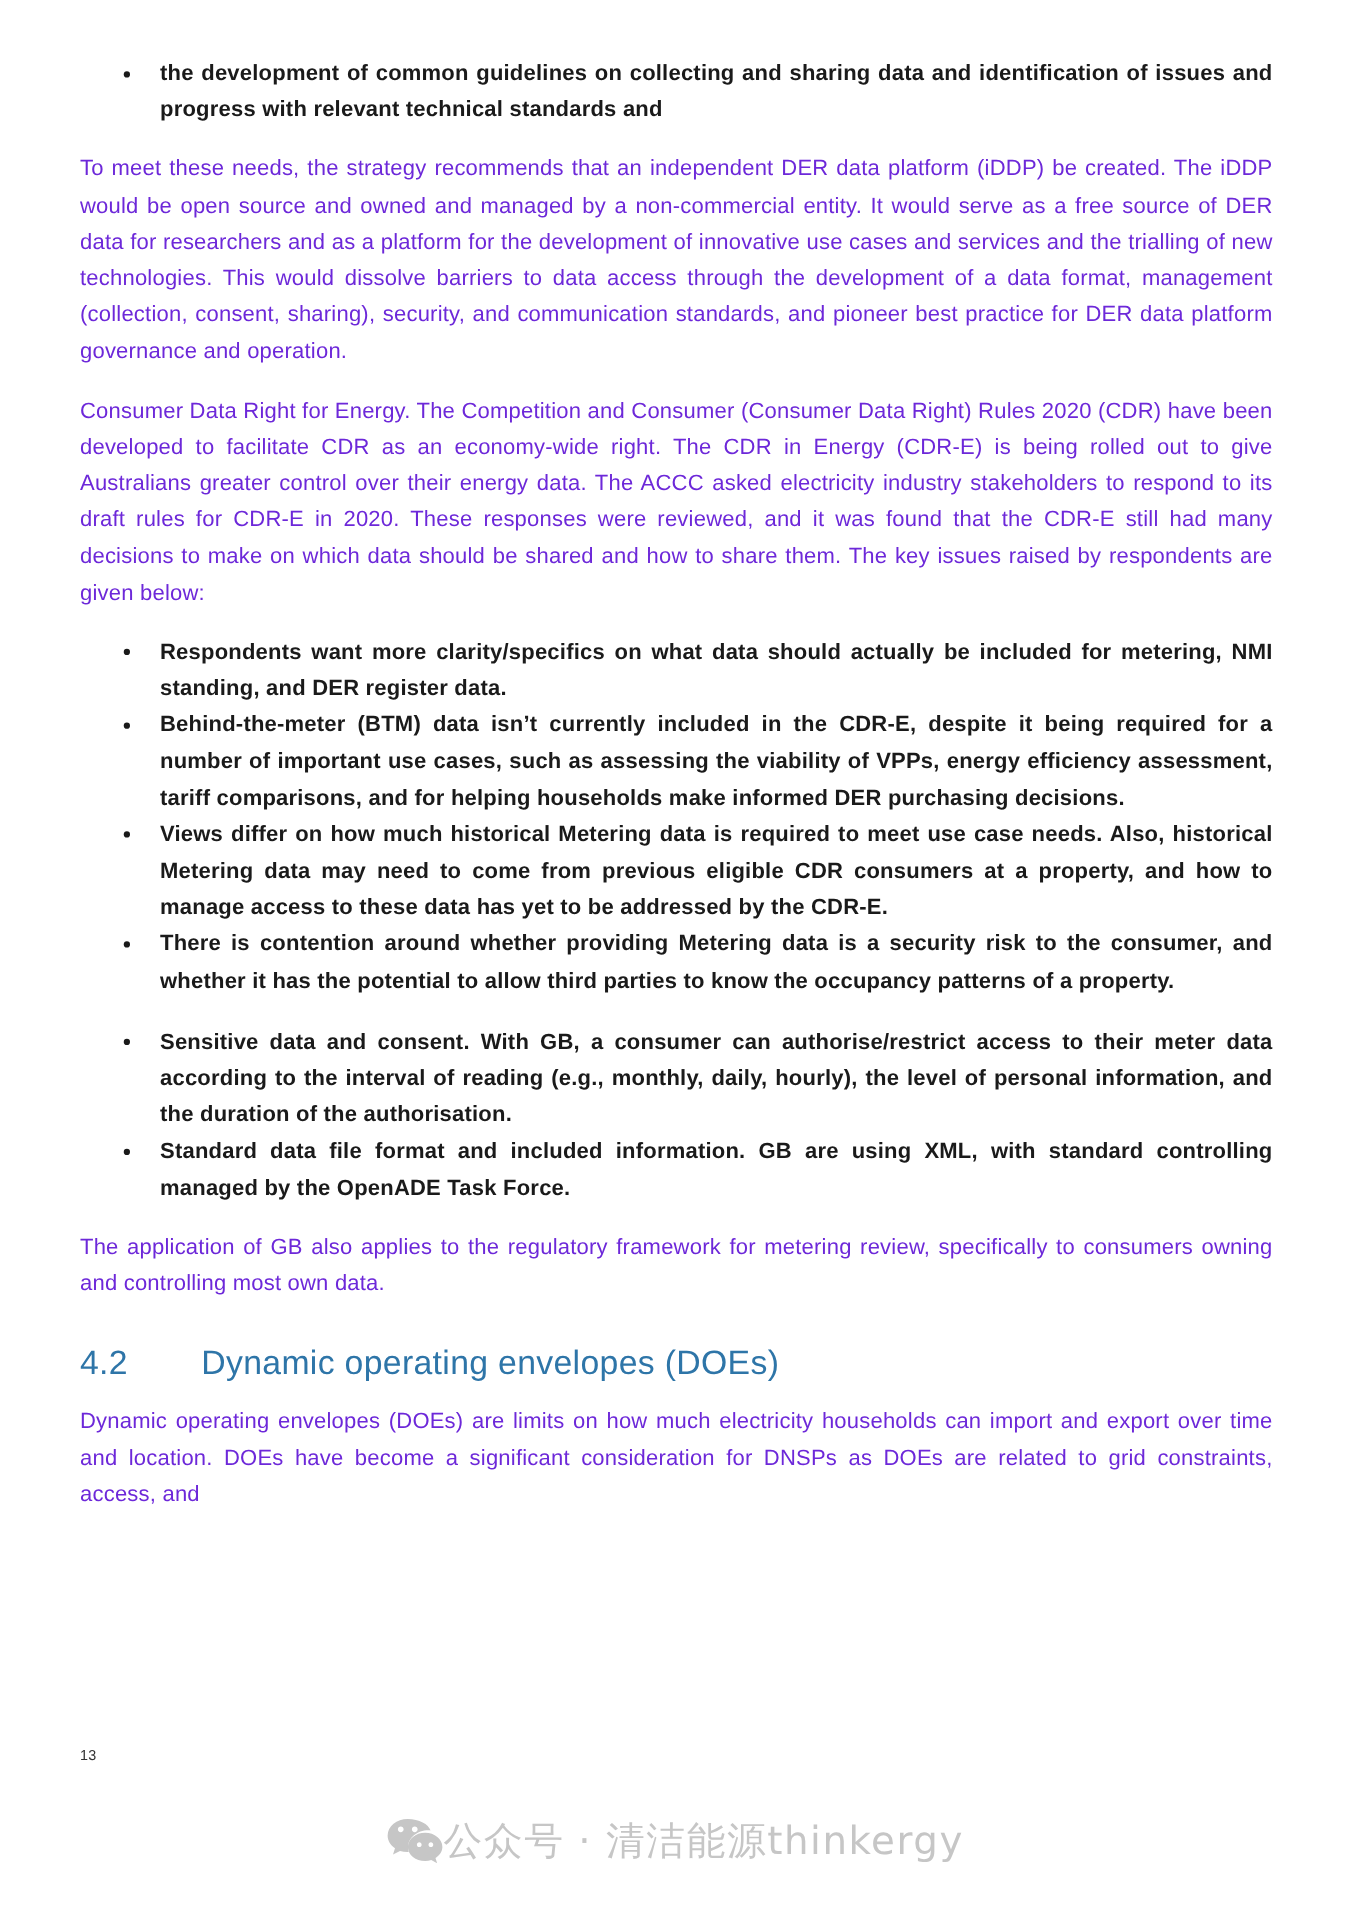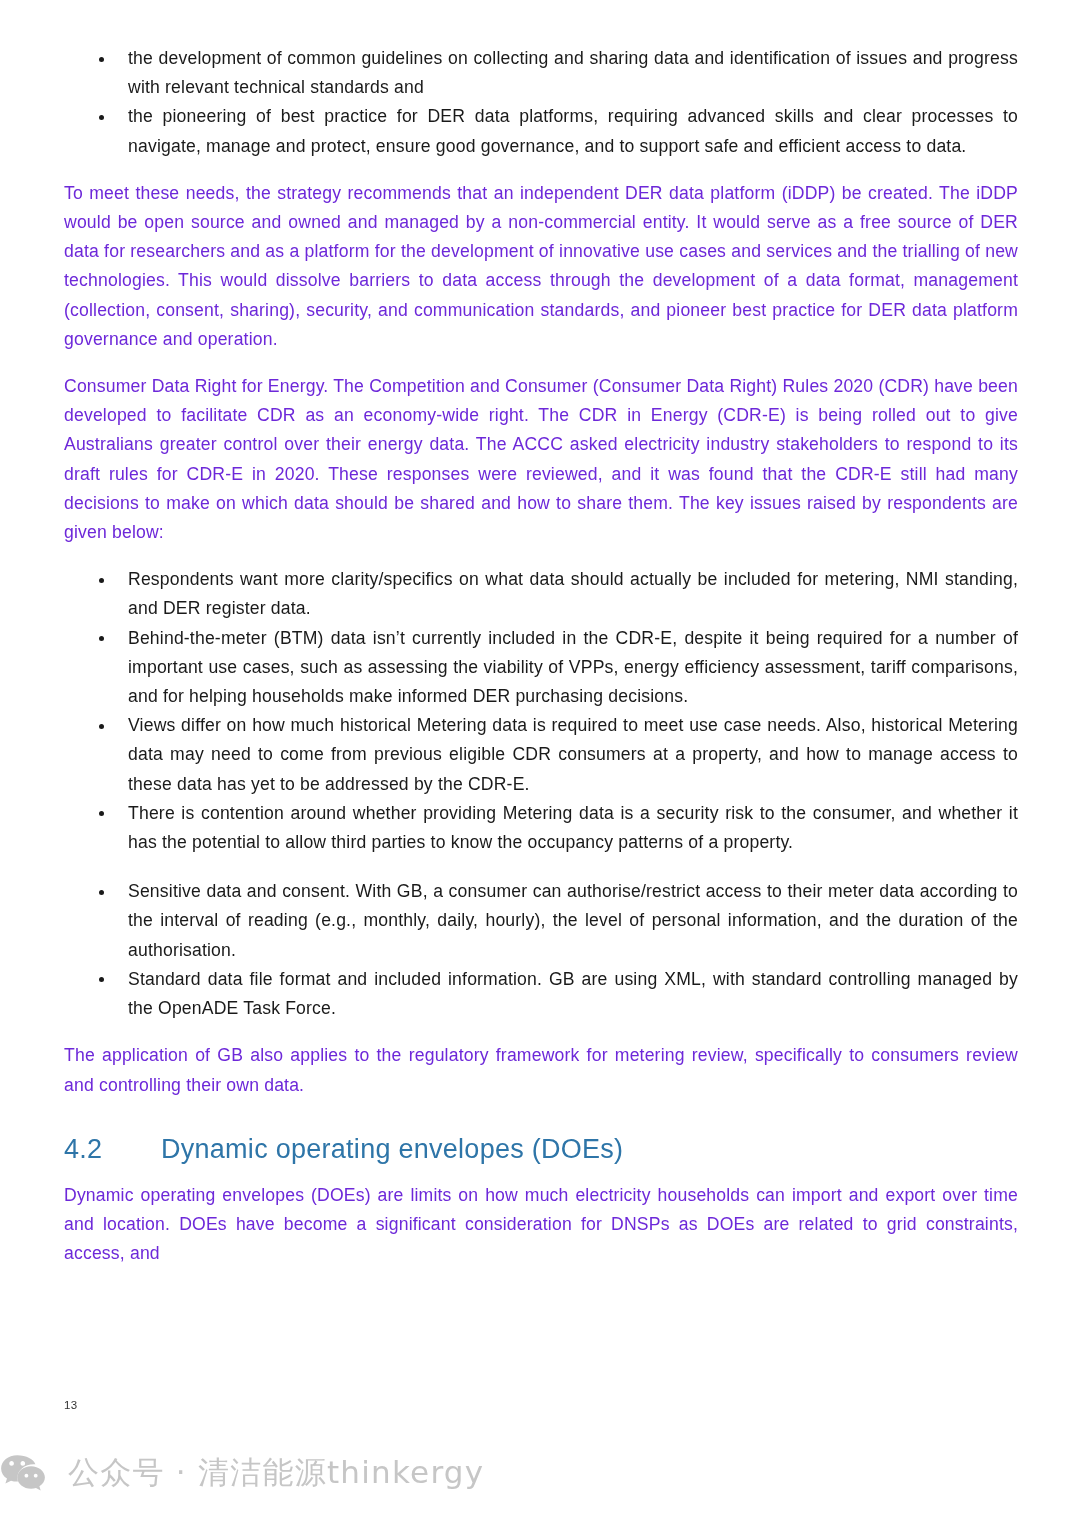--- a/index.html
+++ b/index.html
@@ -51,20 +51,21 @@
   .bullets li {
     position: relative;
     padding-left: 64px;
     font-size: 17.6px;
     line-height: 29.2px;
     text-align: justify;
     text-justify: inter-word;
     margin: 0;
     color: #1a1a1a;
     letter-spacing: 0.01em;
+    font-weight: bold;
   }
   .bullets li::before {
     content: "";
     position: absolute;
     left: 35px;
     top: 12.5px;
     width: 5px;
     height: 5px;
     border-radius: 50%;
     background: #1a1a1a;
@@ -99,21 +100,22 @@
     letter-spacing: 0.02em;
   }
 
   .watermark {
     position: absolute;
     left: 0;
     right: 0;
     top: 1452px;
     display: flex;
     align-items: center;
-    gap: 22px;
+    justify-content: center;
+    gap: 0;
     color: #c6c6c6;
     user-select: none;
   }
   .watermark .wm-icon {
     display: inline-flex;
     width: 46px;
     height: 40px;
   }
   .watermark .wm-text {
     font-size: 31px;
@@ -125,41 +127,40 @@
 </style>
 </head>
 <body>
 
 <div class="page">
 
   <div class="content">
 
     <ul class="bullets">
       <li>the development of common guidelines on collecting and sharing data and identification of issues and progress with relevant technical standards and</li>
-      <li>the pioneering of best practice for DER data platforms, requiring advanced skills and clear processes to navigate, manage and protect, ensure good governance, and to support safe and efficient access to data.</li>
     </ul>
 
     <p class="para">To meet these needs, the strategy recommends that an independent DER data platform (iDDP) be created. The iDDP would be open source and owned and managed by a non-commercial entity. It would serve as a free source of DER data for researchers and as a platform for the development of innovative use cases and services and the trialling of new technologies. This would dissolve barriers to data access through the development of a data format, management (collection, consent, sharing), security, and communication standards, and pioneer best practice for DER data platform governance and operation.</p>
 
     <p class="para">Consumer Data Right for Energy. The Competition and Consumer (Consumer Data Right) Rules 2020 (CDR) have been developed to facilitate CDR as an economy-wide right. The CDR in Energy (CDR-E) is being rolled out to give Australians greater control over their energy data. The ACCC asked electricity industry stakeholders to respond to its draft rules for CDR-E in 2020. These responses were reviewed, and it was found that the CDR-E still had many decisions to make on which data should be shared and how to share them. The key issues raised by respondents are given below:</p>
 
     <ul class="bullets tight">
       <li>Respondents want more clarity/specifics on what data should actually be included for metering, NMI standing, and DER register data.</li>
       <li>Behind-the-meter (BTM) data isn’t currently included in the CDR-E, despite it being required for a number of important use cases, such as assessing the viability of VPPs, energy efficiency assessment, tariff comparisons, and for helping households make informed DER purchasing decisions.</li>
       <li>Views differ on how much historical Metering data is required to meet use case needs. Also, historical Metering data may need to come from previous eligible CDR consumers at a property, and how to manage access to these data has yet to be addressed by the CDR-E.</li>
       <li>There is contention around whether providing Metering data is a security risk to the consumer, and whether it has the potential to allow third parties to know the occupancy patterns of a property.</li>
     </ul>
 
 
     <ul class="bullets gap-top">
       <li>Sensitive data and consent. With GB, a consumer can authorise/restrict access to their meter data according to the interval of reading (e.g., monthly, daily, hourly), the level of personal information, and the duration of the authorisation.</li>
       <li>Standard data file format and included information. GB are using XML, with standard controlling managed by the OpenADE Task Force.</li>
     </ul>
 
-    <p class="para">The application of GB also applies to the regulatory framework for metering review, specifically to consumers review and controlling their own data.</p>
+    <p class="para">The application of GB also applies to the regulatory framework for metering review, specifically to consumers owning and controlling most own data.</p>
 
     <h2 class="heading2">
       <span class="h-num">4.2</span>
       <span class="h-text">Dynamic operating envelopes (DOEs)</span>
     </h2>
 
     <p class="para last-para">Dynamic operating envelopes (DOEs) are limits on how much electricity households can import and export over time and location. DOEs have become a significant consideration for DNSPs as DOEs are related to grid constraints, access, and</p>
 
   </div>
 

